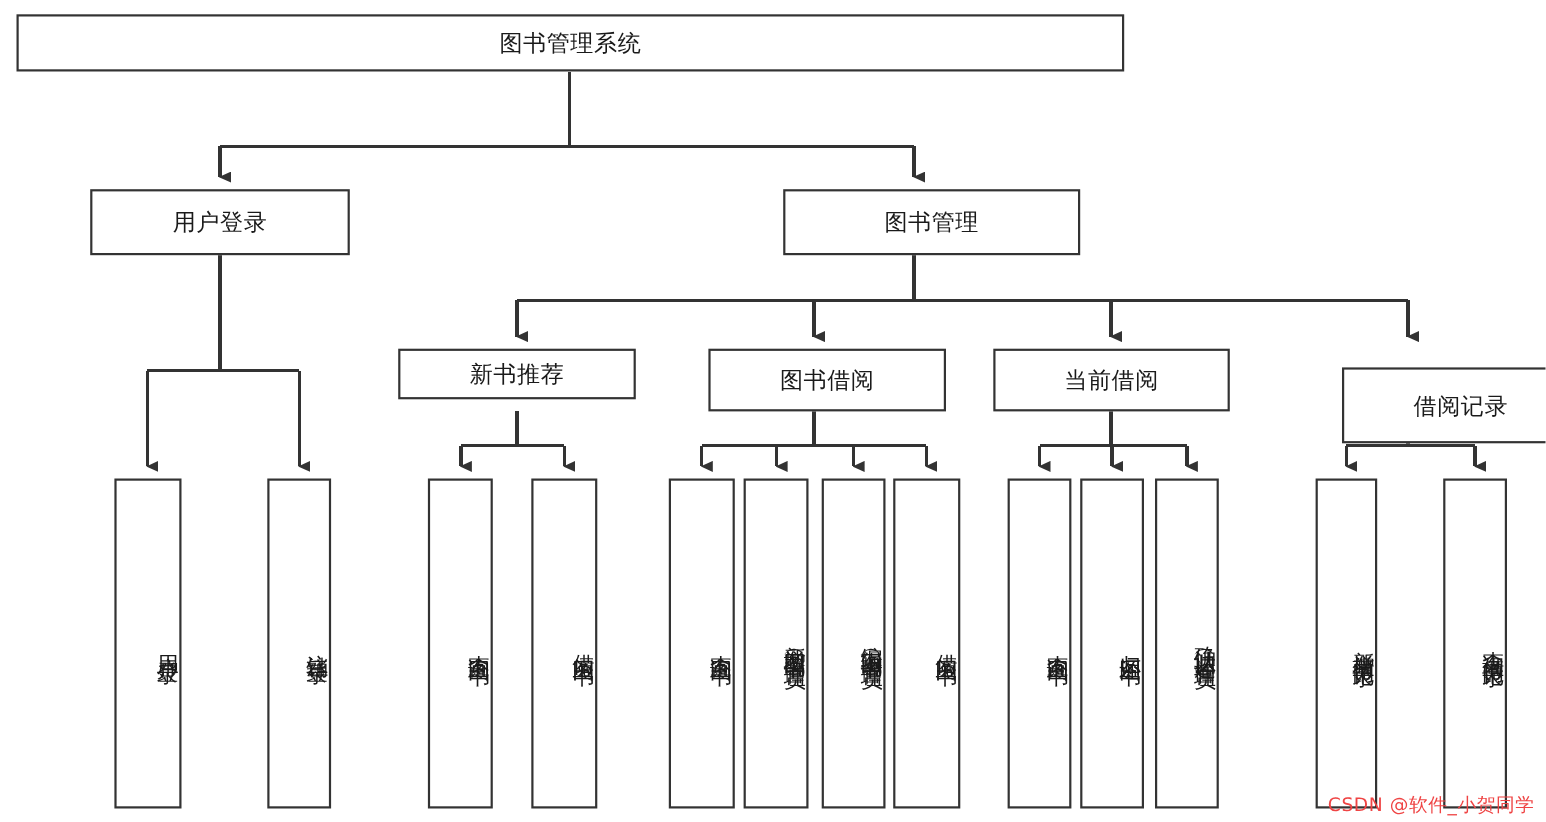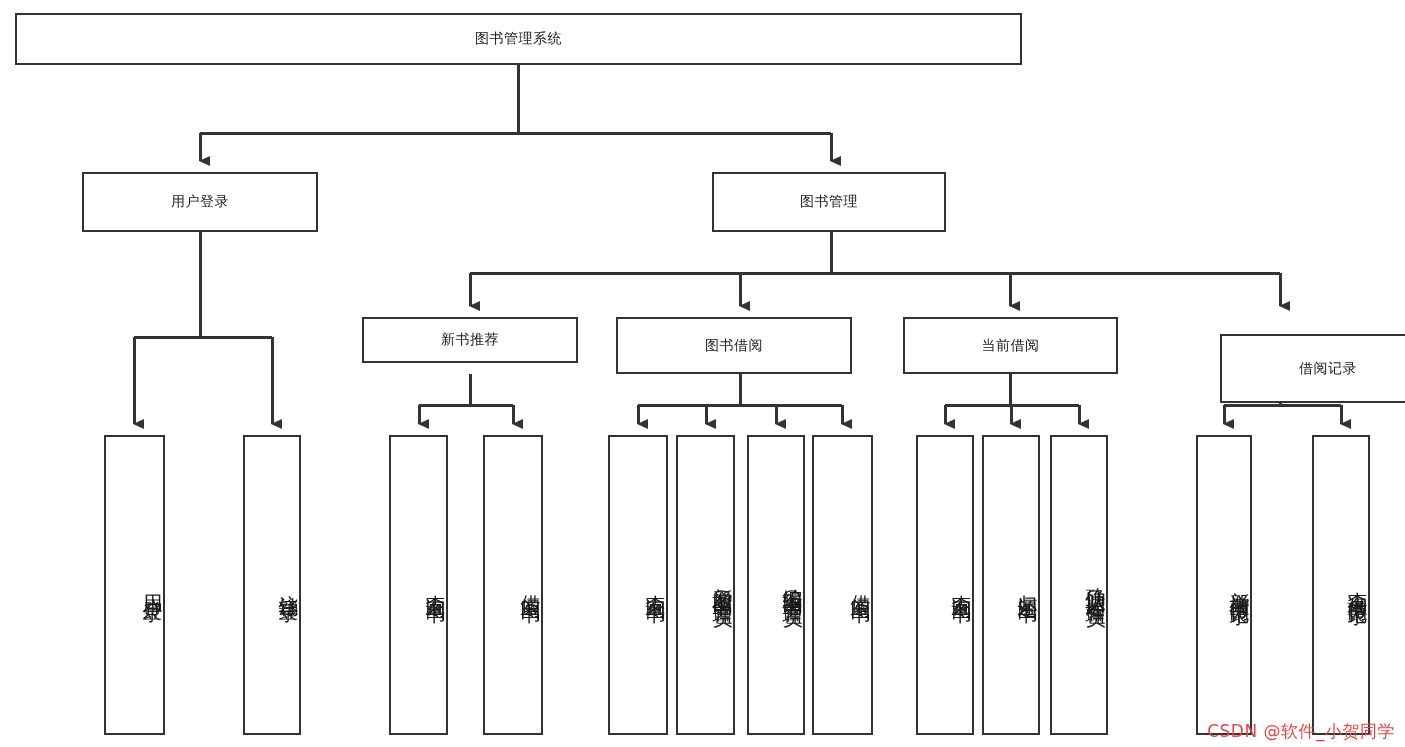--- a/index.html
+++ b/index.html
@@ -29,21 +29,21 @@
     position: absolute;
     box-sizing: border-box;
     border: 2px solid #333333;
     background: #ffffff;
     display: flex;
     align-items: center;
     justify-content: center;
     color: #1a1a1a;
   }
   .node-box.horizontal {
-    font-size: 14px;
+    font-size: 21px;
     letter-spacing: 0.5px;
   }
   .node-box.vertical {
     writing-mode: vertical-rl;
     text-orientation: upright;
     font-size: 20px;
     line-height: 1.08;
     letter-spacing: 3px;
     padding: 8px 0;
     align-items: flex-start;
@@ -116,27 +116,27 @@
       </g>
   </svg>
 
   <div id="nodes-layer">
       <div class="node-box horizontal" style="left: 15px; top: 13px; width: 1007px; height: 52px;">
         <span class="node-label">图书管理系统</span>
       </div>
       <div class="node-box horizontal" style="left: 82px; top: 172px; width: 236px; height: 60px;">
         <span class="node-label">用户登录</span>
       </div>
-      <div class="node-box horizontal" style="left: 712px; top: 172px; width: 234px; height: 60px;">
+      <div class="node-box horizontal" style="left: 712px; top: 172px; width: 270px; height: 60px;">
         <span class="node-label">图书管理</span>
       </div>
       <div class="node-box horizontal" style="left: 362px; top: 317px; width: 216px; height: 46px;">
         <span class="node-label">新书推荐</span>
       </div>
-      <div class="node-box horizontal" style="left: 616px; top: 317px; width: 236px; height: 57px;">
+      <div class="node-box horizontal" style="left: 644px; top: 317px; width: 216px; height: 57px;">
         <span class="node-label">图书借阅</span>
       </div>
       <div class="node-box horizontal" style="left: 903px; top: 317px; width: 215px; height: 57px; justify-content: center;">
         <span class="node-label">当前借阅</span>
       </div>
       <div class="node-box horizontal" style="left: 1172px; top: 334px; width: 216px; height: 69px; margin-left: 48px;">
         <span class="node-label">借阅记录</span>
       </div>
       <div class="node-box vertical" style="left: 104px; top: 435px; width: 61px; height: 300px;">
         <span class="node-label">用户登录</span>

